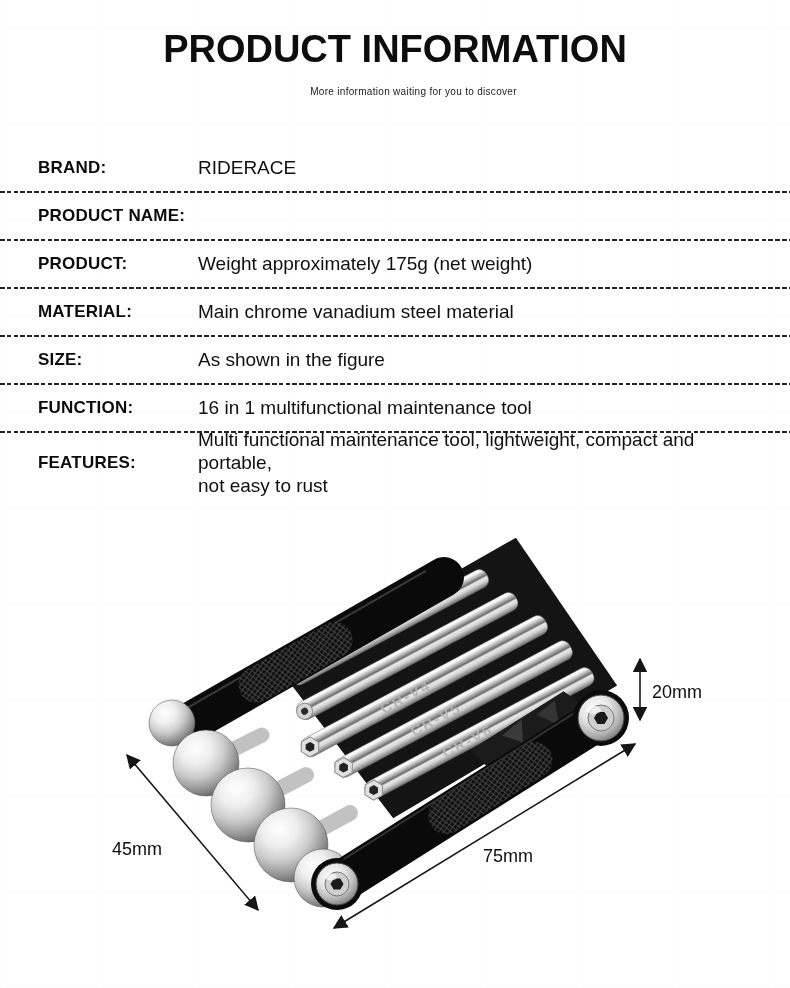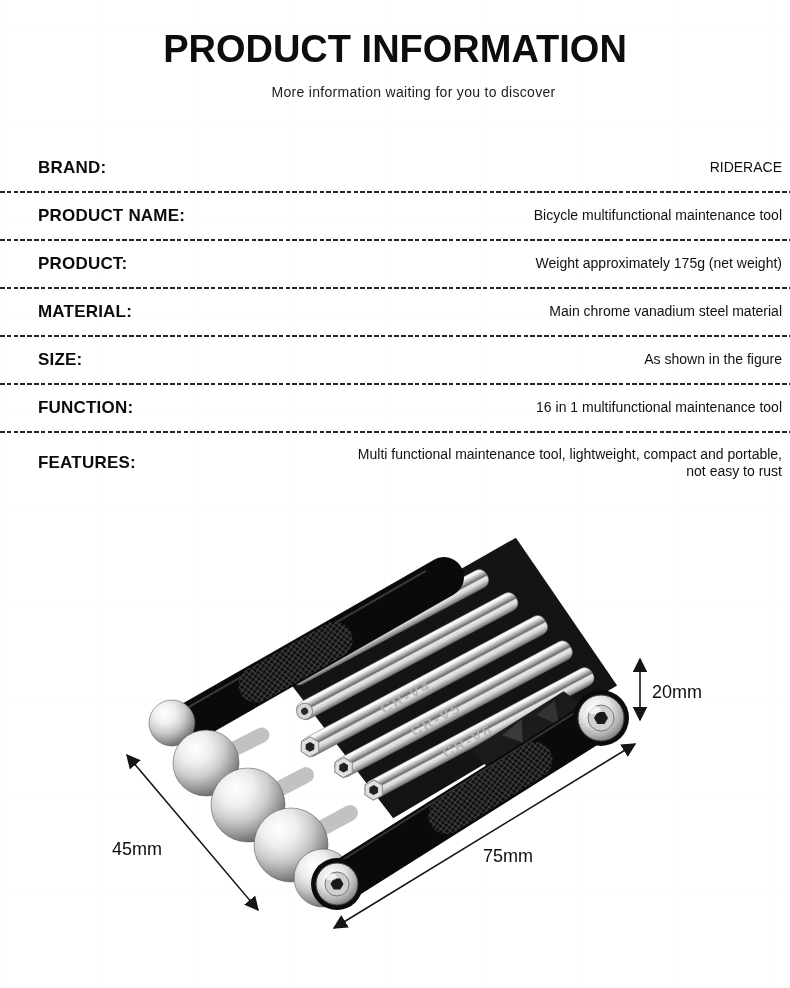--- a/index.html
+++ b/index.html
@@ -15,33 +15,33 @@
       repeating-linear-gradient(90deg, rgba(0,0,0,0.015) 0 1px, transparent 1px 96px),
       repeating-linear-gradient(0deg, rgba(0,0,0,0.015) 0 1px, transparent 1px 96px);
   }
   .title{
     margin:30px 0 0;text-align:center;
     font-size:38px;font-weight:700;line-height:1.05;
     color:#0d0d0d;letter-spacing:0;
   }
   .subtitle{
     margin:14px 0 0;text-align:center;
-    font-size:14px;color:#1c1c1c;letter-spacing:.3px;line-height:16px;padding-left:37px;
+    font-size:10px;color:#1c1c1c;letter-spacing:.3px;line-height:16px;padding-left:37px;
   }
   .spec-table{margin-top:45px;}
   .spec-row{display:flex;align-items:center;height:46px;}
   .spec-row.features{height:60px;}
   .spec-label{
     flex:0 0 160px;padding-left:38px;
     font-weight:700;font-size:17px;letter-spacing:.2px;color:#0c0c0c;
     white-space:nowrap;
   }
   .spec-value{
-    flex:1;text-align:right;font-size:14px;color:#101010;
-    line-height:1.22;white-space:pre-line;padding-right:8px;
+    flex:1;text-align:left;font-size:19px;color:#101010;
+    line-height:1.22;white-space:pre-line;padding-right:20px;
   }
   .divider{
     height:2px;width:790px;
     background:repeating-linear-gradient(90deg,#242424 0 4.5px,transparent 4.5px 6.8px);
   }
   .figure{margin-top:44px;line-height:0;}
   svg text{font-family:"Liberation Sans",sans-serif;}
 </style>
 </head>
 <body>
@@ -56,21 +56,20 @@
   <div class="spec-table">
 
     <div class="spec-row">
       <div class="spec-label">BRAND:</div>
       <div class="spec-value">RIDERACE</div>
     </div>
     <div class="divider"></div>
 
     <div class="spec-row">
       <div class="spec-label">PRODUCT NAME:</div>
-      <div class="spec-value">Bicycle multifunctional maintenance tool</div>
     </div>
     <div class="divider"></div>
 
     <div class="spec-row">
       <div class="spec-label">PRODUCT:</div>
       <div class="spec-value">Weight approximately 175g (net weight)</div>
     </div>
     <div class="divider"></div>
 
     <div class="spec-row">

